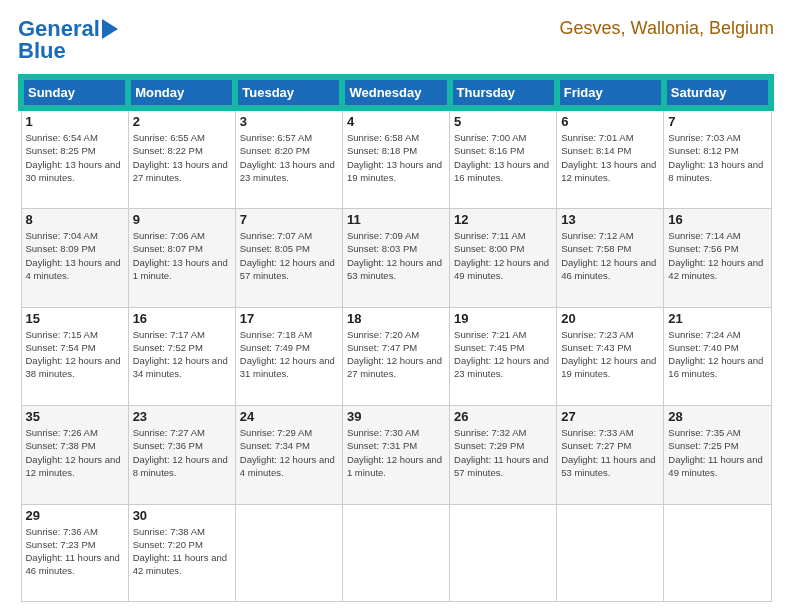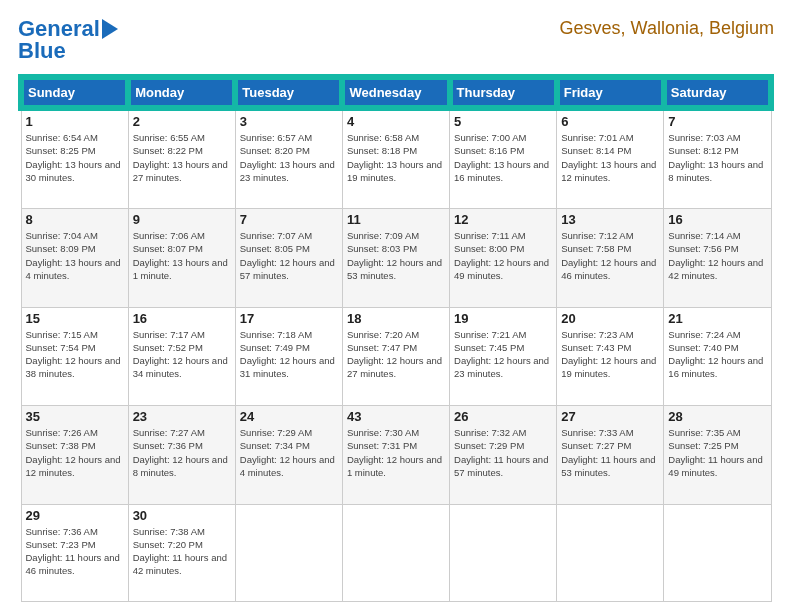--- a/index.html
+++ b/index.html
@@ -236,21 +236,21 @@
       </td>
           <td>
         <span class="day-num">23</span>
         <span class="day-info">Sunrise: 7:27 AM<br>Sunset: 7:36 PM<br>Daylight: 12 hours and 8 minutes.</span>
       </td>
           <td>
         <span class="day-num">24</span>
         <span class="day-info">Sunrise: 7:29 AM<br>Sunset: 7:34 PM<br>Daylight: 12 hours and 4 minutes.</span>
       </td>
           <td>
-        <span class="day-num">43</span>
+        <span class="day-num">39</span>
         <span class="day-info">Sunrise: 7:30 AM<br>Sunset: 7:31 PM<br>Daylight: 12 hours and 1 minute.</span>
       </td>
           <td>
         <span class="day-num">26</span>
         <span class="day-info">Sunrise: 7:32 AM<br>Sunset: 7:29 PM<br>Daylight: 11 hours and 57 minutes.</span>
       </td>
           <td>
         <span class="day-num">27</span>
         <span class="day-info">Sunrise: 7:33 AM<br>Sunset: 7:27 PM<br>Daylight: 11 hours and 53 minutes.</span>
       </td>

